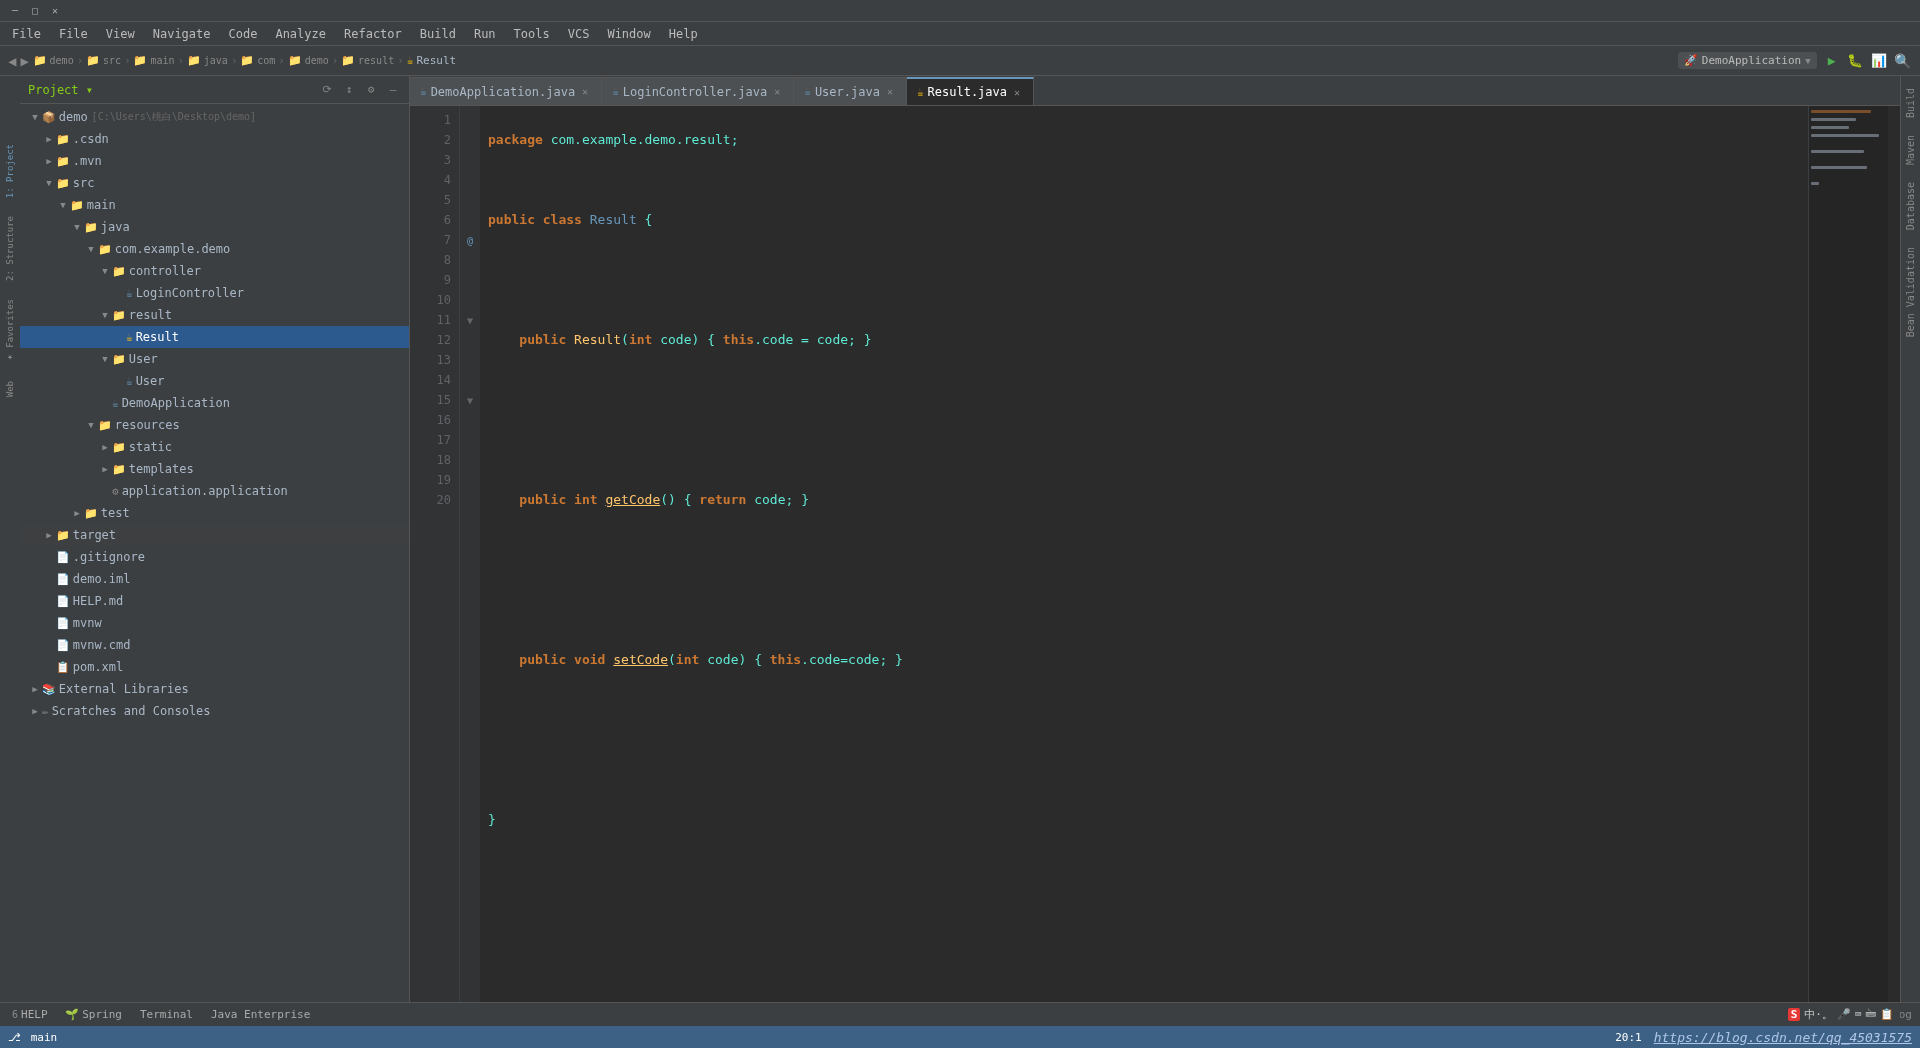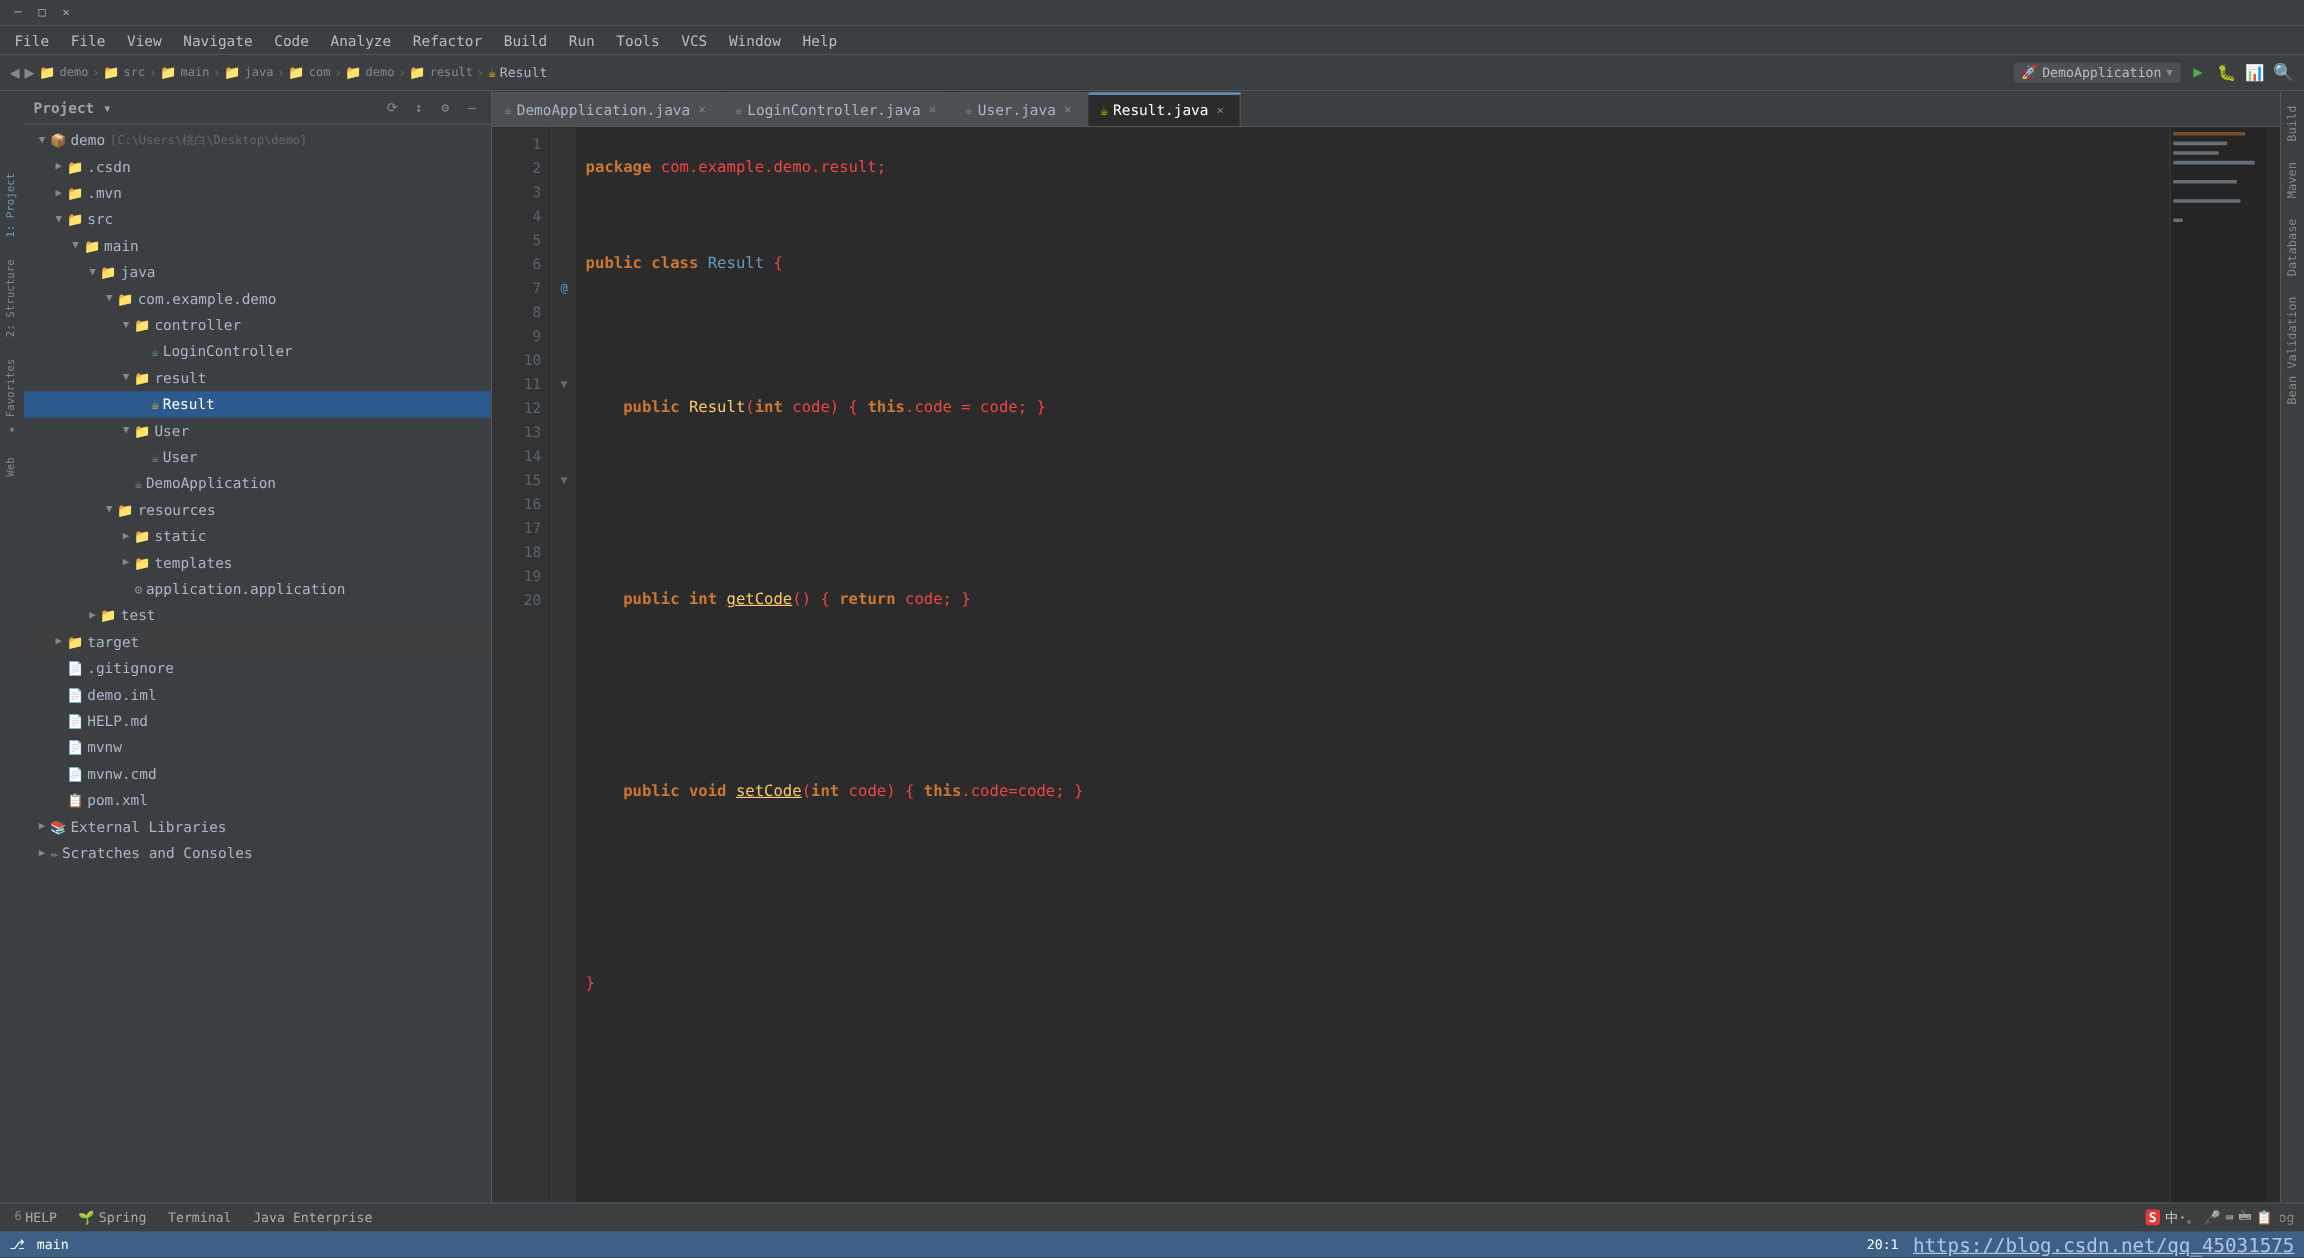--- a/index.html
+++ b/index.html
@@ -134,22 +134,22 @@
       height: 28px;
       background: #3c3f41;
       display: flex;
       align-items: center;
       padding: 0 8px;
       border-bottom: 1px solid #555;
       gap: 6px;
     }
     #sidebar-header .project-label {
       font-size: 12px;
-      font-weight: bold;
-      color: #a3a3a3;
+      font-weight: normal;
+      color: #84cc16;
       flex: 1;
     }
     .sidebar-action-btn {
       width: 16px;
       height: 16px;
       display: flex;
       align-items: center;
       justify-content: center;
       font-size: 11px;
       color: #888;
@@ -310,21 +310,21 @@
     }
     .code-line {
       height: 20px;
       display: block;
     }
 
     
     .kw { color: #cc7832; font-weight: bold; }
     .cn { color: #6897bb; }
     .fn { color: #ffc66d; }
-    .plain { color: #ef4444; }
+    .plain { color: #5eead4; }
     .under { text-decoration: underline; }
 
     
     #right-bar {
       width: 12px;
       background: #2b2b2b;
       flex-shrink: 0;
       position: relative;
     }
 
@@ -884,21 +884,21 @@
     <span style="color:#888;cursor:pointer;">Event Log</span>
   </div>
 </div>
 
 <div id="status-bar">
   <span>⎇</span>
   <span style="cursor:pointer;">main</span>
   <span style="flex:1;"></span>
   <div class="status-right">
     <span style="cursor:pointer;">20:1</span>
-    <span style="cursor:pointer;color:#aec6e8;text-decoration:underline;font-size:16px;">https://blog.csdn.net/qq_45031575</span>
+    <span style="cursor:pointer;color:#aec6e8;text-decoration:underline;font-size:13px;font-style:italic;">https://blog.csdn.net/qq_45031575</span>
   </div>
 </div>
 
 <div style="position:fixed;bottom:22px;right:20px;display:flex;align-items:center;gap:4px;font-size:12px;color:#ccc;background:#3c3f41;padding:2px 6px;border-radius:3px;z-index:100;">
   <span style="color:#e53935;font-weight:bold;background:#e53935;color:white;padding:0 3px;border-radius:2px;font-size:11px;">S</span>
   <span style="font-size:11px;">中·。</span>
   <span style="font-size:11px;">🎤</span>
   <span style="font-size:11px;">⌨</span>
   <span style="font-size:11px;">🖮</span>
   <span style="font-size:11px;">📋</span>

